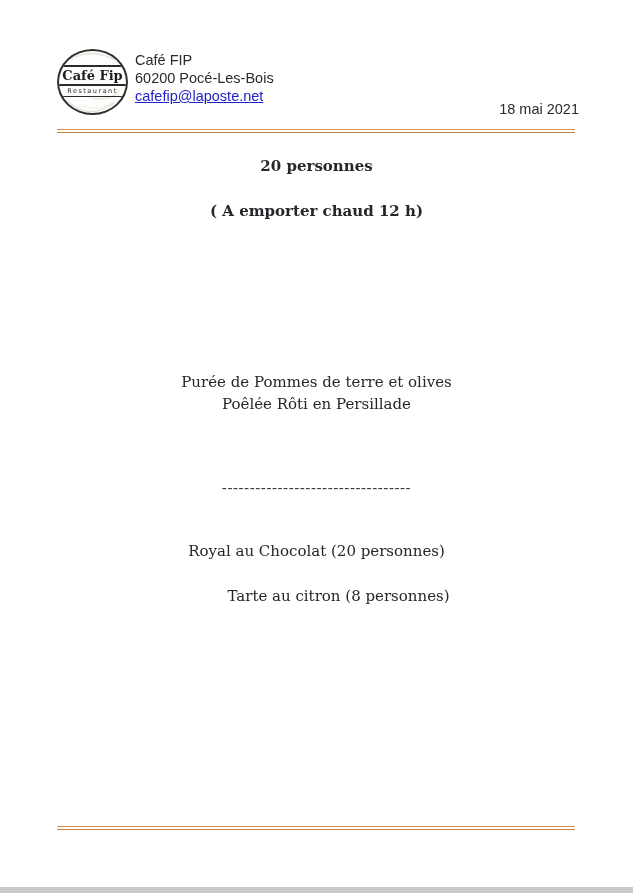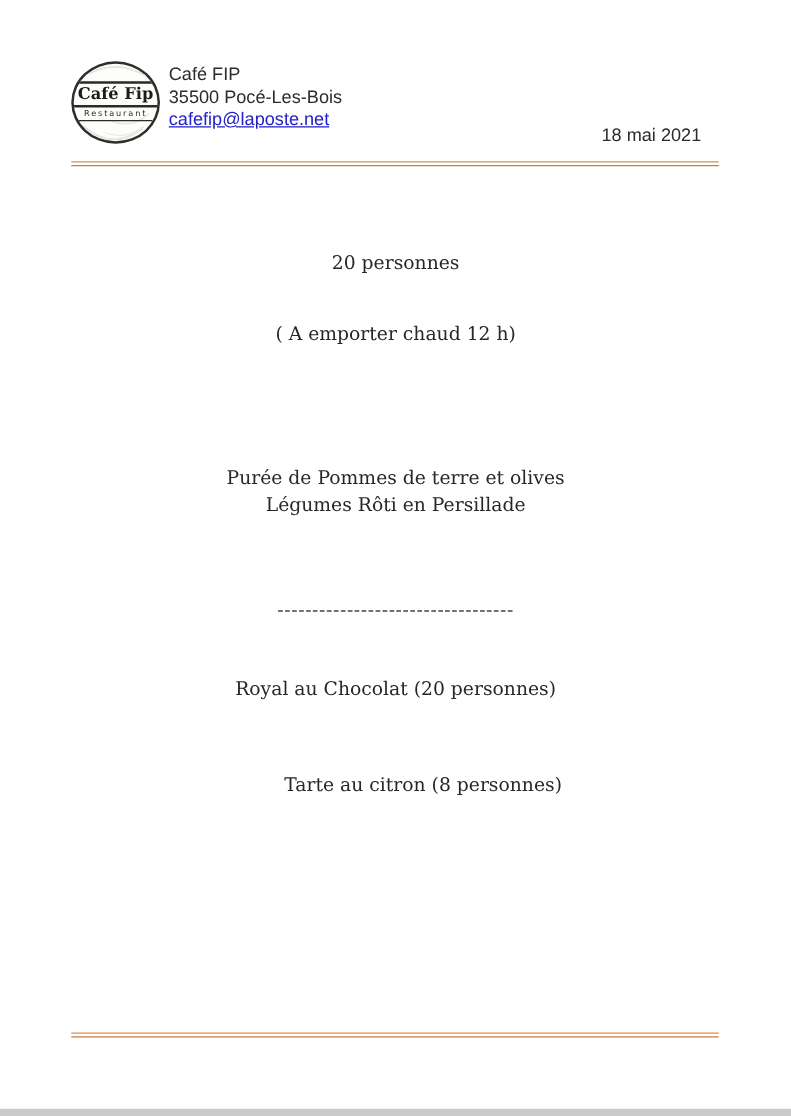--- a/index.html
+++ b/index.html
@@ -60,21 +60,21 @@
     color: #2b2b2b;
   }
   .address .line { display: block; }
   .email-link {
     color: #2121c8;
     text-decoration: underline;
     cursor: pointer;
   }
   .doc-date {
     position: absolute;
-    right: 72px;
+    right: 54px;
     top: 101px;
     font-size: 14.5px;
     color: #2b2b2b;
   }
 
   
   .double-rule {
     position: absolute;
     left: 57px;
     right: 58px;
@@ -89,29 +89,29 @@
   .menu-line {
     position: absolute;
     left: 0;
     right: 0;
     text-align: center;
     font-family: "DejaVu Serif", serif;
     font-size: 15px;
     color: #26262b;
     white-space: pre;
   }
-  .bold { font-weight: normal; margin-top: 44px; }
+  .bold { font-weight: bold; }
   .servings  { top: 157px; }
-  .note      { top: 214px; }
+  .note      { top: 202px; }
   .dish-1    { top: 307px; }
   .dish-2    { top: 351px; margin-top: 22px; }
   .dish-3    { top: 395px; }
   .separator { top: 479px; letter-spacing: 0.5px; color: #3a3a3e; }
   .dessert-1 { top: 542px; }
-  .dessert-2 { top: 619px; padding-left: 44px; }
+  .dessert-2 { top: 587px; padding-left: 44px; }
 
   
   .bottom-strip {
     position: absolute;
     left: 0; right: 0; bottom: 0;
     height: 6px;
     background: #c9c9c9;
   }
 </style>
 </head>
@@ -127,33 +127,33 @@
       <path d="M25,55 Q40,62 56,50" fill="none" stroke="#eceae4" stroke-width="1"></path>
     </svg>
     <div class="logo-label">
       <div class="logo-title">Café Fip</div>
       <div class="logo-sub">Restaurant</div>
     </div>
   </div>
 
   <div class="address">
     <span class="line">Café FIP</span>
-    <span class="line">35500 Pocé-Les-Bois</span>
+    <span class="line">60200 Pocé-Les-Bois</span>
     <span class="line email-link">cafefip@laposte.net</span>
   </div>
 
   <div class="doc-date">18 mai 2021</div>
 
   <div class="double-rule rule-top"></div>
 
   <div class="menu-line bold servings">20 personnes</div>
   <div class="menu-line bold note">( A emporter chaud 12 h)</div>
 
   <div class="menu-line dish-2">Purée de Pommes de terre et olives</div>
-  <div class="menu-line dish-3">Légumes Rôti en Persillade</div>
+  <div class="menu-line dish-3">Poêlée Rôti en Persillade</div>
 
   <div class="menu-line separator">----------------------------------</div>
 
   <div class="menu-line dessert-1">Royal au Chocolat (20 personnes)</div>
   <div class="menu-line dessert-2">Tarte au citron (8 personnes)</div>
 
   <div class="double-rule rule-bottom"></div>
 
   <div class="bottom-strip"></div>
 

